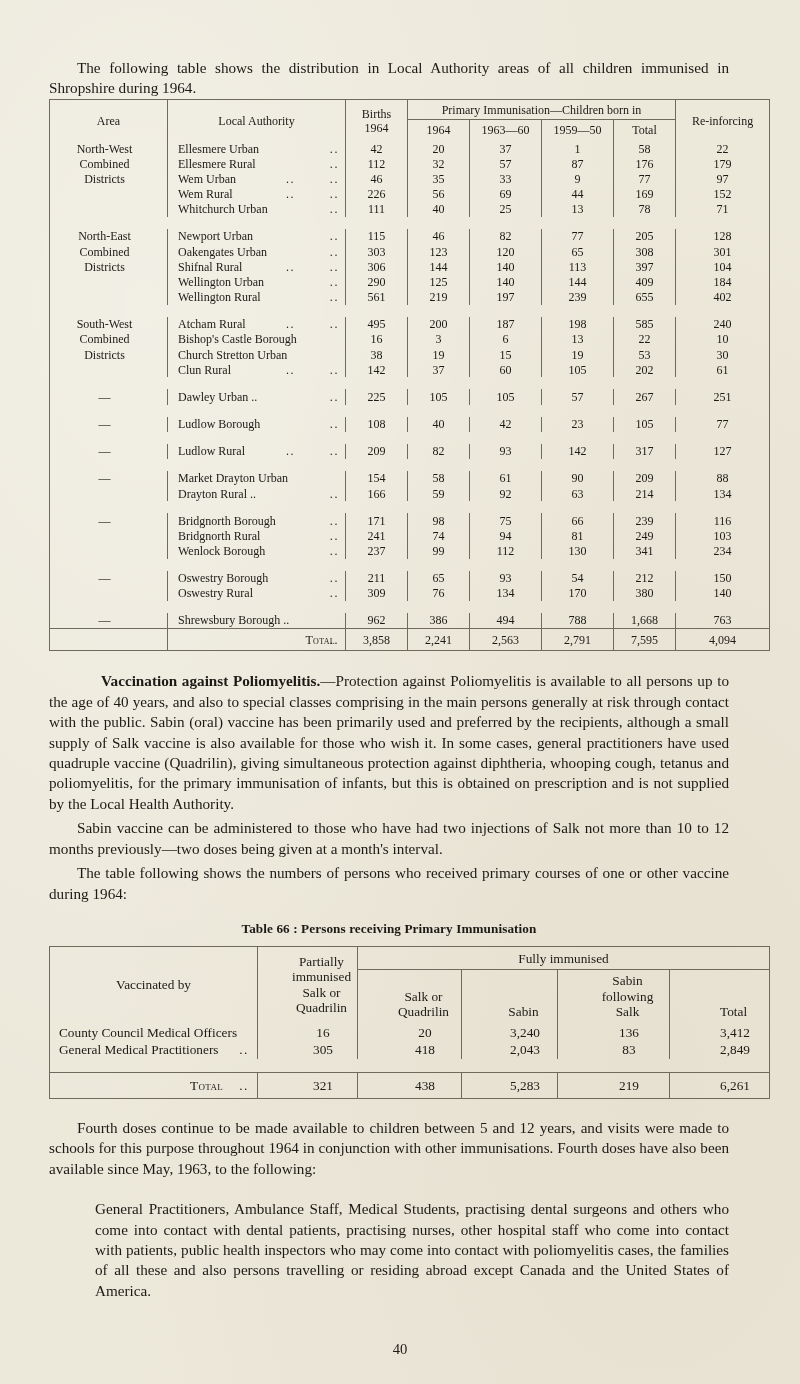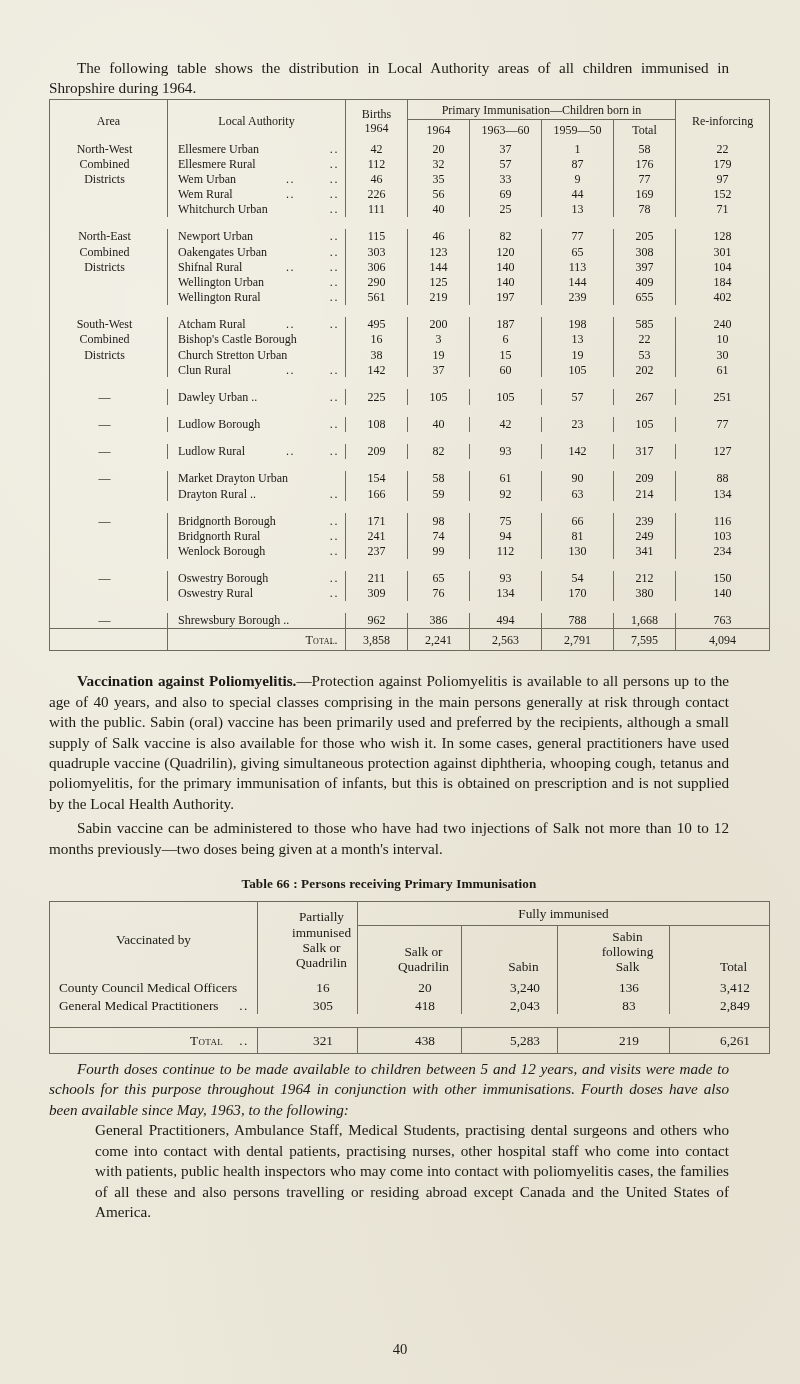--- a/index.html
+++ b/index.html
@@ -35,23 +35,23 @@
     font-size: 15.2px;
     line-height: 1.345;
     text-align: justify;
     text-justify: inter-word;
   }
   p.indent { text-indent: 28px; }
   p.gap { margin-top: 4px; }
   p.blockquote {
     margin-left: 46px;
     width: calc(100% - 46px);
-    margin-top: 0;
-  }
-  .lead-bold { font-weight: bold; }
+    margin-top: 20px;
+  }
+  .lead-bold { font-weight: bold; margin-left: 24px; }
 
   .tbl-caption {
     text-align: center;
     font-weight: bold;
     font-size: 13.2px;
     margin: 17px 0 9px 0;
     letter-spacing: 0.1px;
   }
 
   table {
@@ -506,20 +506,21 @@
             <td class="num vl">7,595</td>
             <td class="num vl">4,094</td>
           </tr>
         </tbody>
     </table>
 
     <p class="indent gap" style="margin-top:20px;"><span class="lead-bold">Vaccination against Poliomyelitis.</span><span>—Protection against Poliomyelitis is available to all persons up to the age of 40 years, and also to special classes comprising in the main persons generally at risk through contact with the public.  Sabin (oral) vaccine has been primarily used and preferred by the recipients, although a small supply of Salk vaccine is also available for those who wish it. In some cases, general practitioners have used quadruple vaccine (Quadrilin), giving simultaneous protection against diphtheria, whooping cough, tetanus and poliomyelitis, for the primary immunisation of infants, but this is obtained on prescription and is not supplied by the Local Health Authority.</span></p>
 
     <p class="indent gap">Sabin vaccine can be administered to those who have had two injections of Salk not more than 10 to 12 months previously—two doses being given at a month's interval.</p>
 
+    <p class="indent gap">The table following shows the numbers of persons who received primary courses of one or other vaccine during 1964:</p>
 
     <div class="tbl-caption">Table 66 : Persons receiving Primary Immunisation</div>
 
     <table id="table66" class="t-outer">
       <colgroup>
         <col class="c-vb">
           <col class="c-pi">
           <col class="c-sq">
         <col class="c-sab">
           <col class="c-sfs">
@@ -573,20 +574,20 @@
             <td class="rowlabel" style="text-align: right; padding-right: 34px;"><span class="smallcaps">Total</span><span class="dots">..</span></td>
             <td class="num vl">321</td>
             <td class="num vl">438</td>
             <td class="num vl">5,283</td>
             <td class="num vl">219</td>
             <td class="num vl">6,261</td>
           </tr>
         </tbody>
     </table>
 
-    <p class="indent gap" style="margin-top:5px;font-style:italic;">Fourth doses continue to be made available to children between 5 and 12 years, and visits were made to schools for this purpose throughout 1964 in conjunction with other immunisations. Fourth doses have also been available since May, 1963, to the following:</p>
+    <p class="indent gap" style="margin-top:19px;">Fourth doses continue to be made available to children between 5 and 12 years, and visits were made to schools for this purpose throughout 1964 in conjunction with other immunisations. Fourth doses have also been available since May, 1963, to the following:</p>
 
     <p class="blockquote">General Practitioners, Ambulance Staff, Medical Students, practising dental surgeons and others who come into contact with dental patients, practising nurses, other hospital staff who come into contact with patients, public health inspectors who may come into contact with poliomyelitis cases, the families of all these and also persons travelling or residing abroad except Canada and the United States of America.</p>
 
   </div>
 
   <div class="pagenum">40</div>
 </div>
 
 </body></html>

